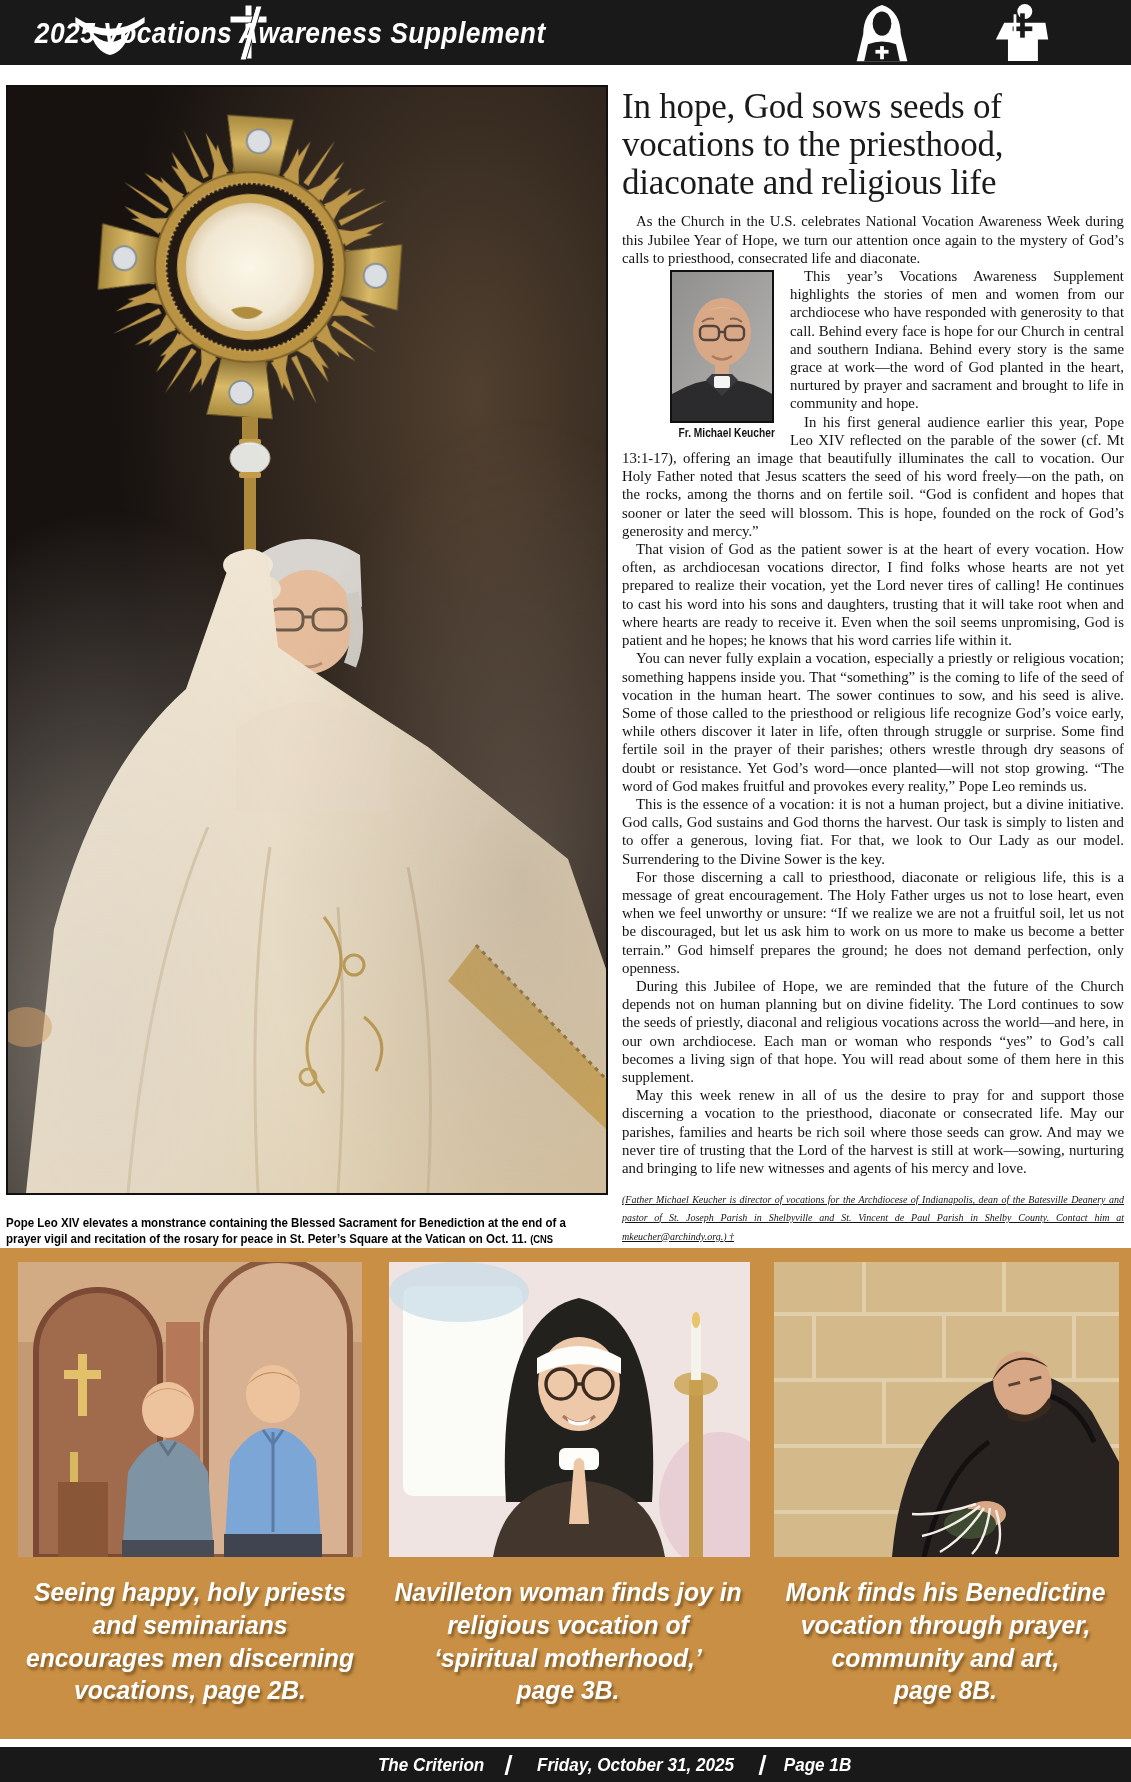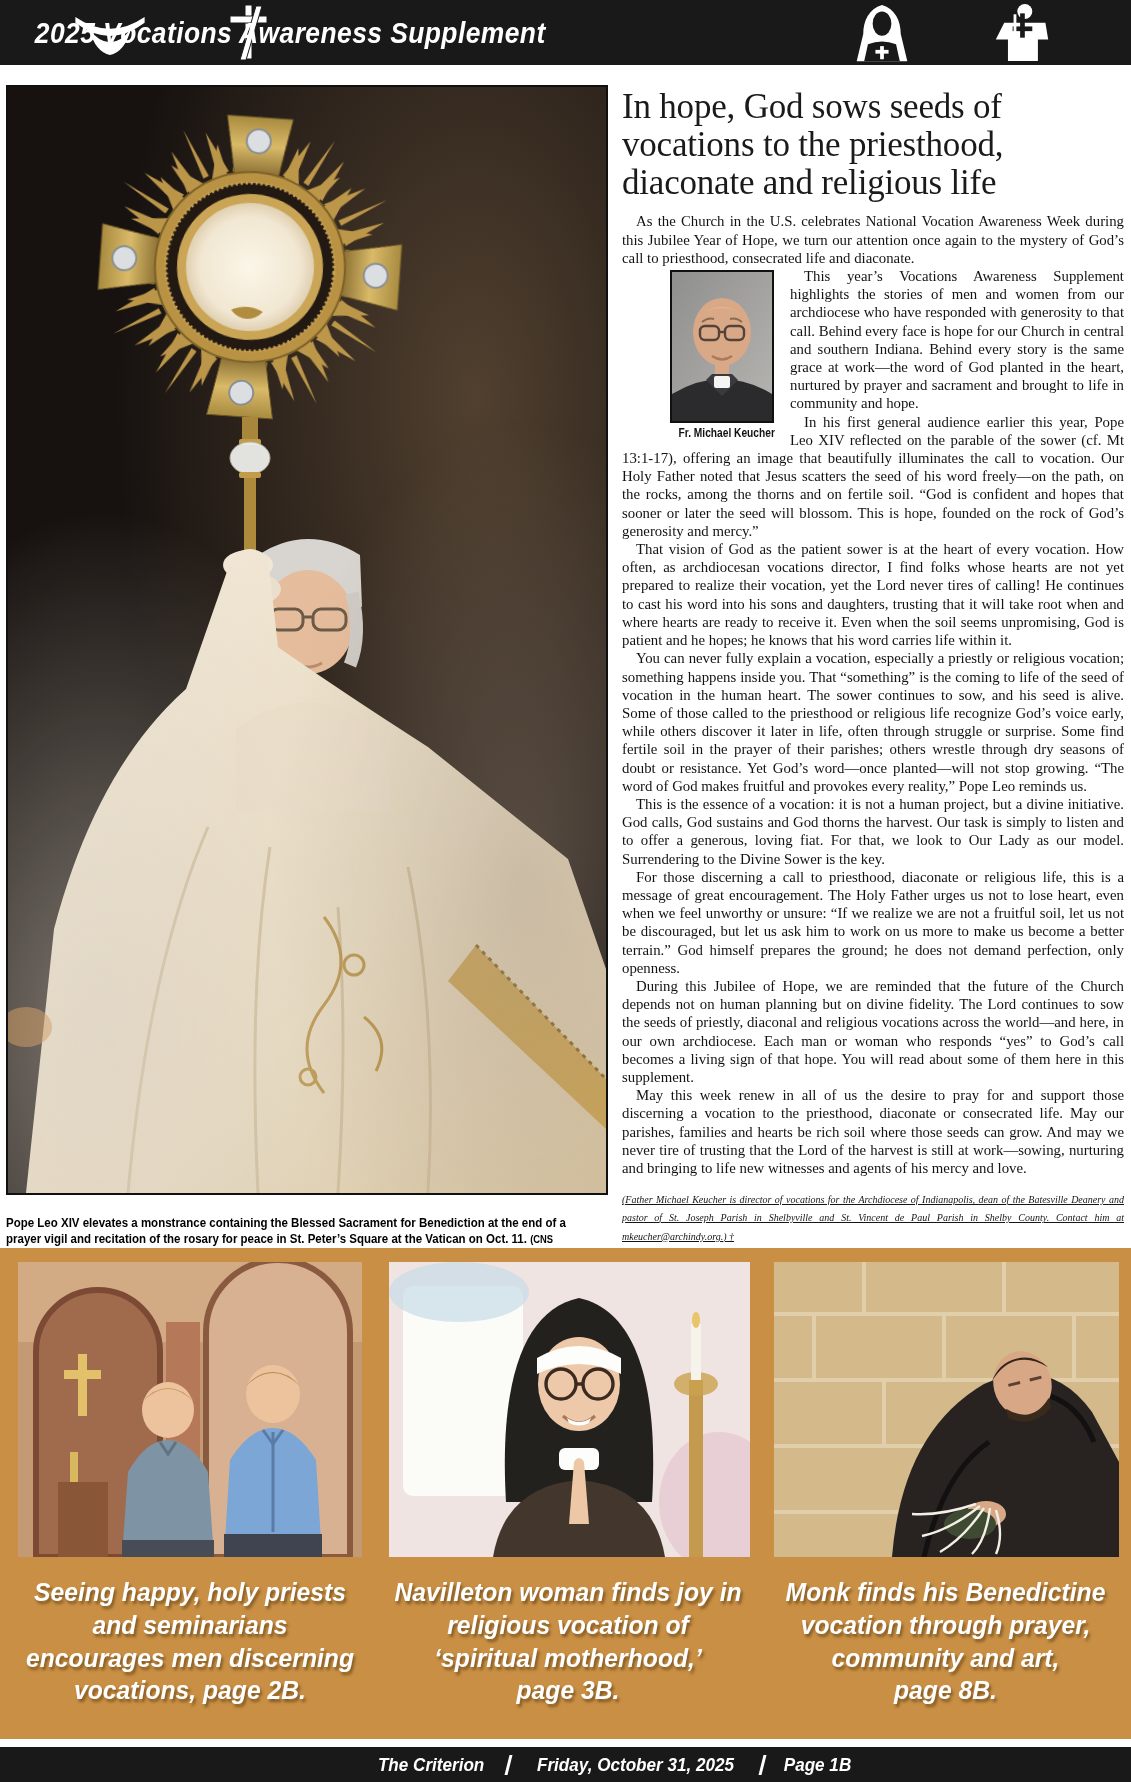--- a/index.html
+++ b/index.html
@@ -210,21 +210,21 @@
       <ellipse cx="18" cy="940" rx="26" ry="20" fill="#c97b2a" opacity=".55"></ellipse>
       <rect width="598" height="1106" fill="url(#gSmoke1)"></rect>
       <rect width="598" height="1106" fill="url(#gSmoke2)"></rect>
     </svg>
   </div>
   <p class="photo-caption"><span>Pope Leo XIV elevates a monstrance containing the Blessed Sacrament for Benediction at the end of a prayer vigil and recitation of the rosary for peace in St. Peter’s Square at the Vatican on Oct. 11. </span><span class="credit">(CNS photo/Lola Gomez)</span></p>
 
   <div class="article">
     <h1 class="headline">In hope, God sows seeds of vocations to the priesthood, diaconate and religious life</h1>
     <div class="body-text">
-      <p>As the Church in the U.S. celebrates National Vocation Awareness Week during this Jubilee Year of Hope, we turn our attention once again to the mystery of God’s call to priesthood, consecrated life and diaconate.</p>
+      <p>As the Church in the U.S. celebrates National Vocation Awareness Week during this Jubilee Year of Hope, we turn our attention once again to the mystery of God’s calls to priesthood, consecrated life and diaconate.</p>
       <figure class="portrait-fig" style="margin-block:0;margin-inline:0;float:left;margin:3px 14px 2px 8px;padding-left:40px;">
         <div class="portrait-img">
           <svg viewBox="0 0 100 149" preserveAspectRatio="none">
             <defs>
               <linearGradient id="gPbg" x1="0" y1="0" x2="1" y2="1">
                 <stop offset="0" stop-color="#8f8f8d"></stop>
                   <stop offset="1" stop-color="#b7b5b2"></stop>
               </linearGradient>
             </defs>
             <rect width="100" height="149" fill="url(#gPbg)"></rect>

